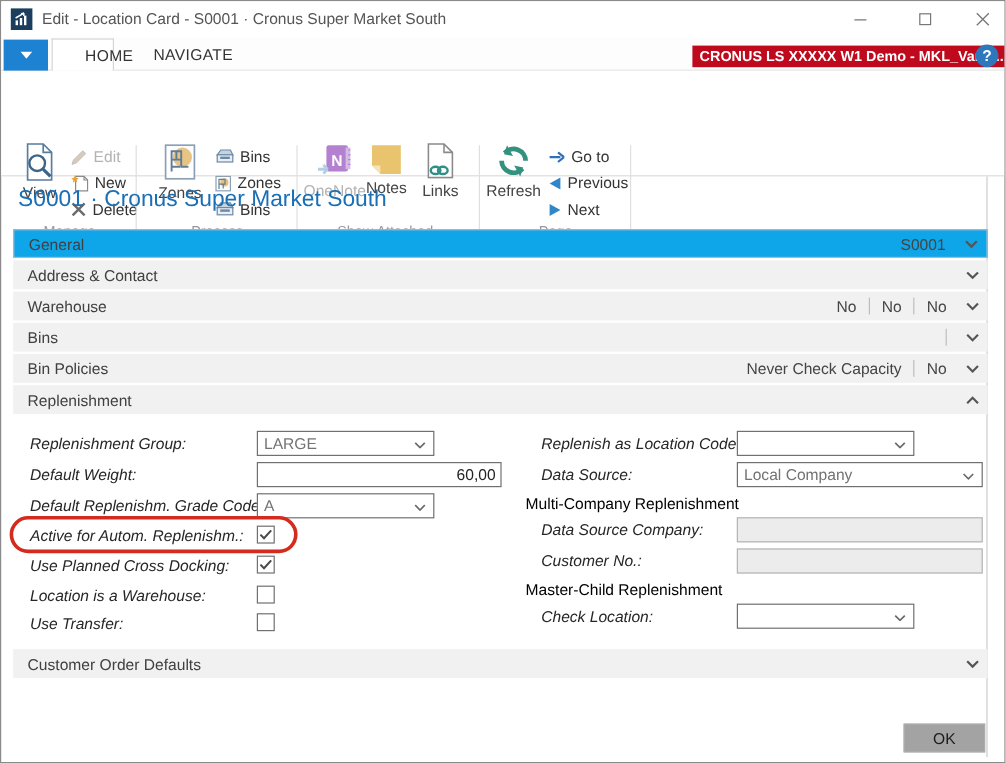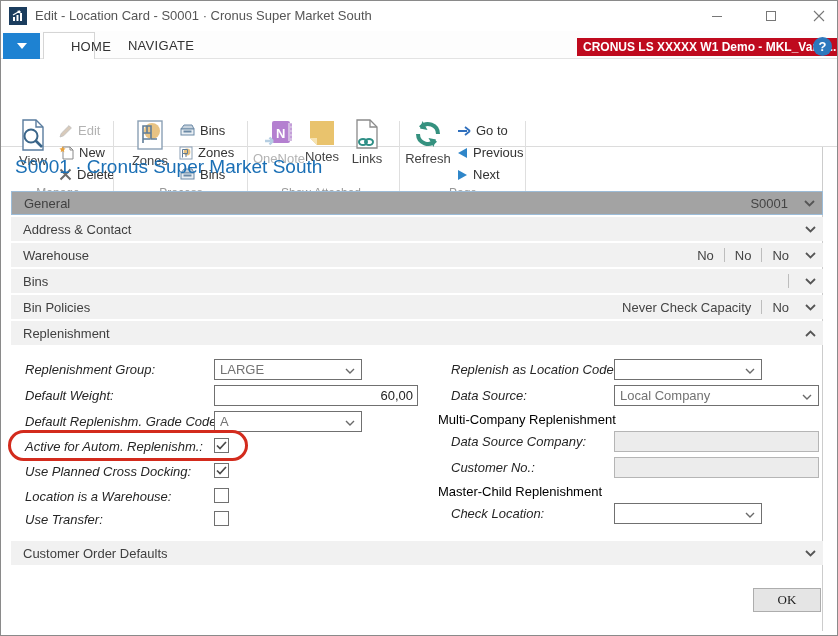--- a/index.html
+++ b/index.html
@@ -39,21 +39,21 @@
   #page-title{ left:14px; top:155px; font-size:19px; }
 
   .fasttab{
     left:10px; width:812px; height:24px; background:#f1f1f1;
     display:flex; align-items:center; font-size:13px; color:#404040; cursor:default;
   }
   .fasttab .caption{ padding-left:12px; flex:0 0 auto; }
   .fasttab .summary{ margin-left:auto; display:flex; align-items:center; gap:10px; padding-right:8px; color:#444; }
   .fasttab .divider{ width:1px; height:14px; background:#bdbdbd; }
   .fasttab .chev-slot{ width:26px; display:flex; justify-content:center; flex:0 0 auto; }
-  .fasttab.selected{ background:#a3a3a3; border:1px solid #9cbcd8; }
+  .fasttab.selected{ background:#0ea5e9; border:1px solid #9cbcd8; }
 
   
   .fld-label{ font-size:13px; color:#262626; white-space:nowrap;font-style:italic; }
   .grp-heading{ font-size:13px; font-weight:normal; color:#000; white-space:nowrap; }
   .select{
     height:21px; background:#fff; border:1px solid #707070;
     display:flex; align-items:center; font-size:13px; color:#737373; padding-left:5px;
   }
   .select .chev{ margin-left:auto; margin-right:6px; }
   .txtinput{
@@ -62,22 +62,22 @@
   }
   .txt-disabled{ height:21px; background:#ececec; border:1px solid #b5b5b5; }
   .checkbox{ width:15px; height:15px; background:#fff; border:1px solid #707070; display:flex; align-items:center; justify-content:center; }
   #annotation{
     left:7px; top:429px; width:240px; height:31px;
     border:3px solid #d32b1d; border-radius:16px; pointer-events:none;
   }
 
   
   #ok-button{
-    left:752px; top:587px; width:68px; height:24px; background:#e5e5e5; border:1px solid #adadad;
-    font-size:13px; color:#1c1c1c; display:flex; align-items:center; justify-content:center; cursor:default;font-family:Liberation Serif, serif;
+    left:752px; top:602px; width:68px; height:24px; background:#a3a3a3; border:1px solid #adadad;
+    font-size:13px; color:#1c1c1c; display:flex; align-items:center; justify-content:center; cursor:default;
   }
 </style>
 </head>
 <body>
 
 <div id="window">
 
   <div id="titlebar" class="abs">
     <div id="app-icon" class="abs">
       <svg width="12" height="12" viewBox="0 0 12 12">

